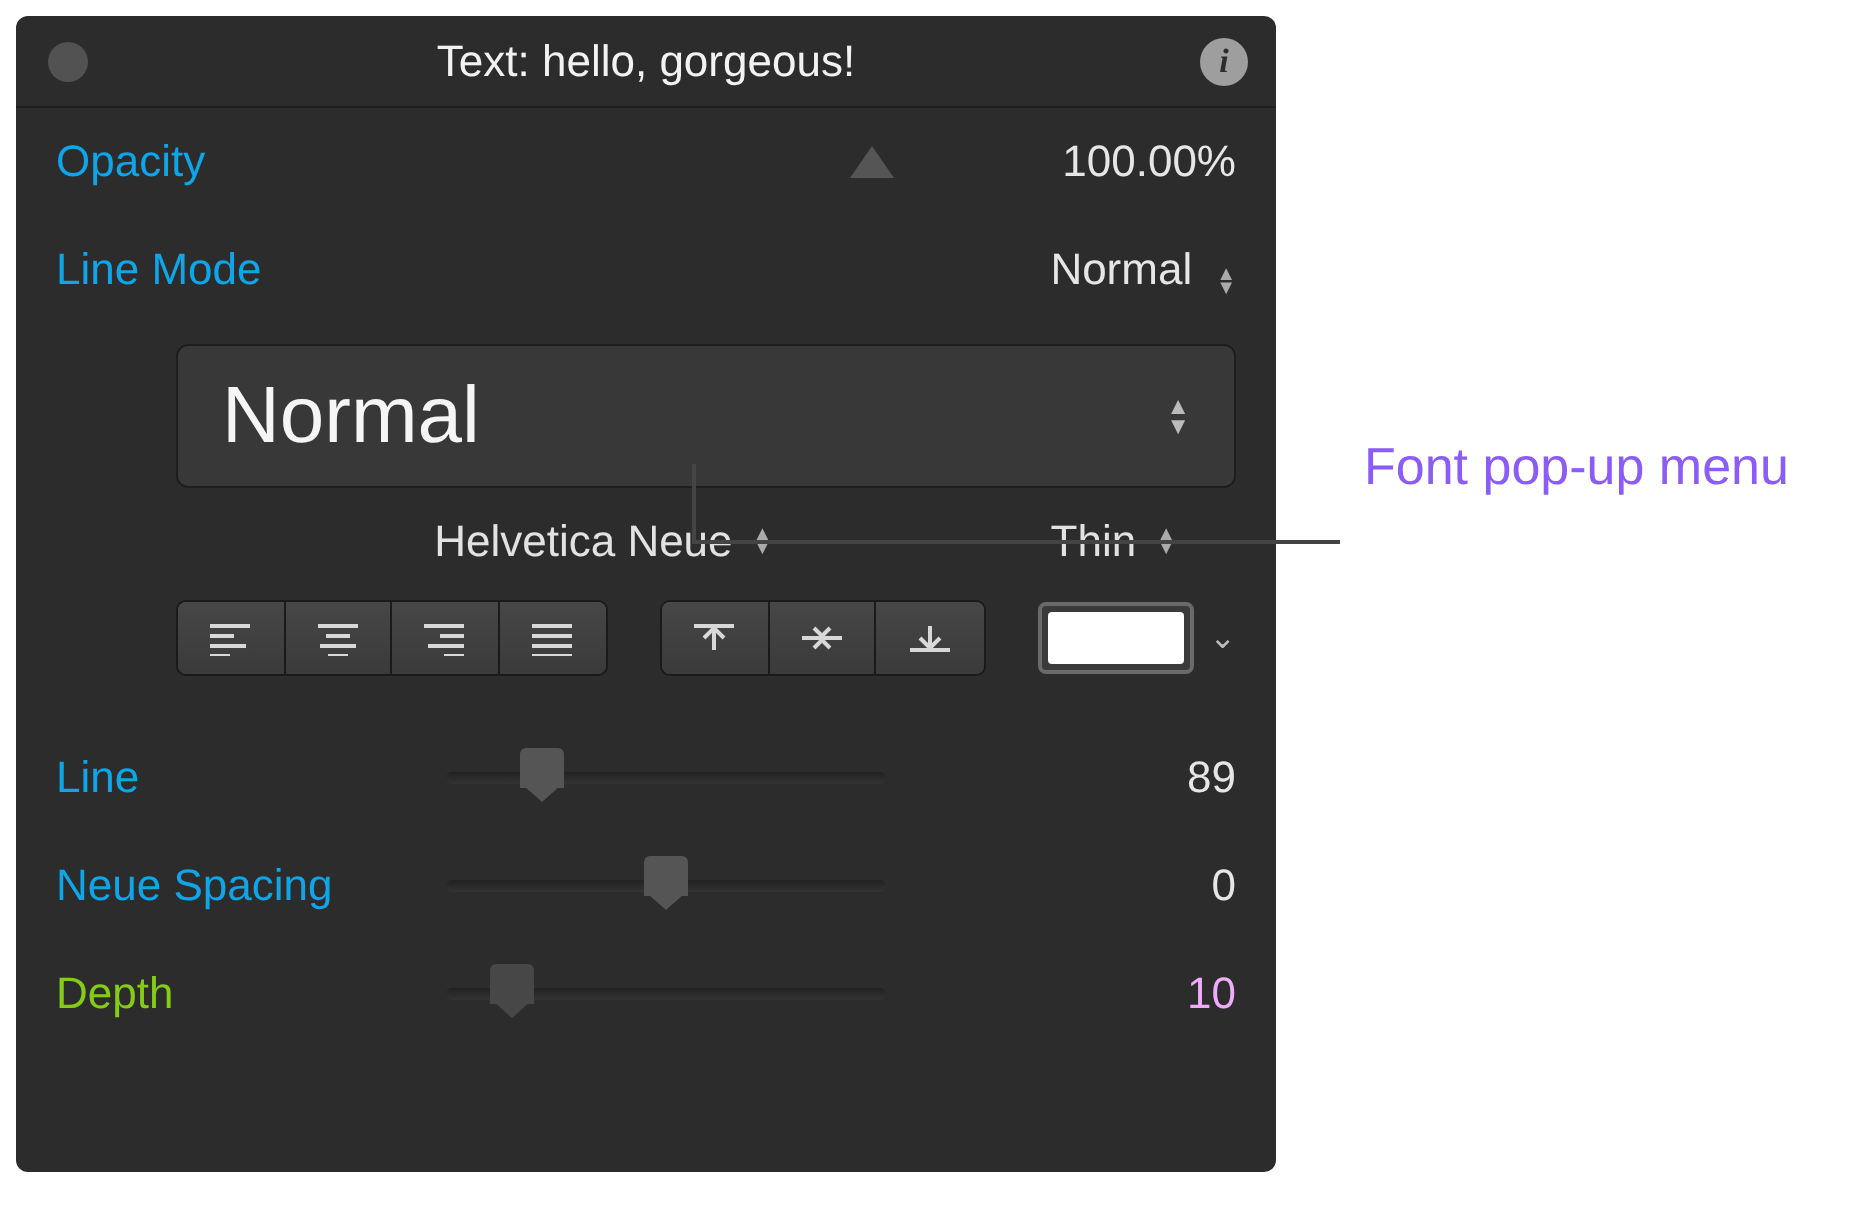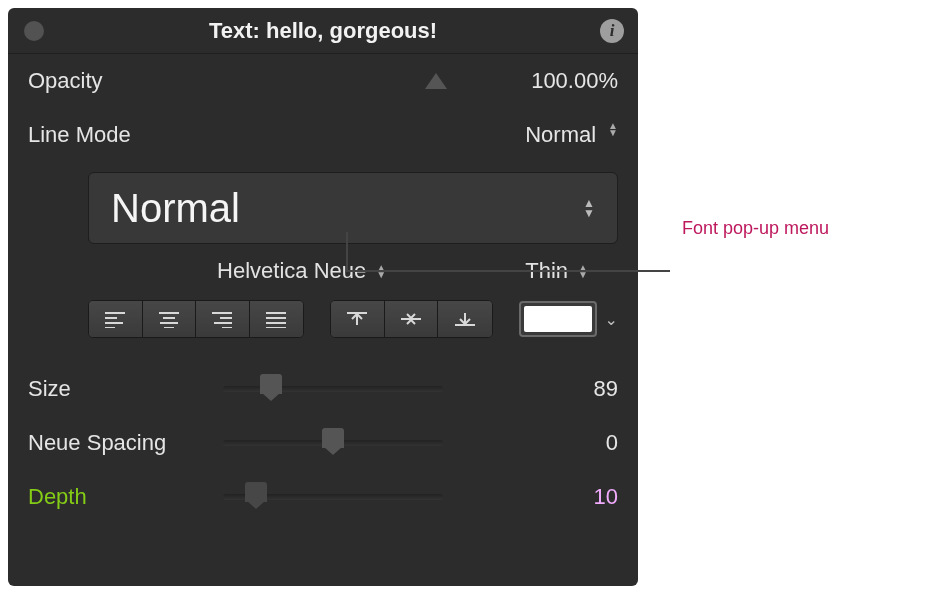--- a/index.html
+++ b/index.html
@@ -34,21 +34,21 @@
     left: 16px;
     top: 13px;
     width: 20px;
     height: 20px;
     border-radius: 50%;
     background: #525252;
   }
   .header-title {
     color: #f2f2f2;
     font-size: 22px;
-    font-weight: 700;
+    font-weight: 400;
   }
   .header-info {
     position: absolute;
     right: 14px;
     top: 11px;
     width: 24px;
     height: 24px;
     border-radius: 50%;
     background: #9e9e9e;
     color: #2c2c2c;
@@ -62,37 +62,37 @@
   }
   .row {
     display: flex;
     align-items: center;
     padding: 0 20px;
     height: 54px;
   }
   .row-label {
     flex: 0 0 160px;
     font-size: 22px;
-    color: #e5e5e5;
+    color: #0ea5e9;
   }
   .row-mid {
     flex: 1;
     display: flex;
     align-items: center;
     justify-content: center;
     position: relative;
   }
   .row-value {
     flex: 0 0 140px;
     text-align: right;
     font-size: 22px;
     color: #e6e6e6;
     display: flex;
     justify-content: flex-end;
-    align-items: flex-start;
+    align-items: flex-end;
     gap: 8px;
   }
   .slider-track {
     position: relative;
     width: 220px;
     height: 6px;
     background: linear-gradient(to bottom, #222, #333);
     border-radius: 3px;
   }
   .slider-thumb {
@@ -237,22 +237,22 @@
     left: 346px;
     top: 232px;
     width: 2px;
     height: 40px;
     background: #444;
   }
   .callout-text {
     position: absolute;
     left: 682px;
     top: 218px;
-    font-size: 18px;
-    color: #be185d;
+    font-size: 26px;
+    color: #8b5cf6;
   }
   .opacity-thumb-wrap {
     position: relative;
     width: 220px;
     height: 20px;
     display:flex;
     align-items:center;
     justify-content:flex-end;
   }
   .opacity-pointer {
@@ -389,21 +389,21 @@
       <div class="color-well">
         <div class="color-swatch"></div>
       </div>
       <div class="chevron-down">⌄</div>
     </div>
   </div>
 
   <div style="height:14px"></div>
 
   <div class="row">
-    <div class="row-label">Size</div>
+    <div class="row-label">Line</div>
     <div class="row-mid">
       <div class="slider-track">
         <div class="slider-thumb" style="left:22%"></div>
       </div>
     </div>
     <div class="row-value">
         <span>89</span>
       </div>
   </div>
 

